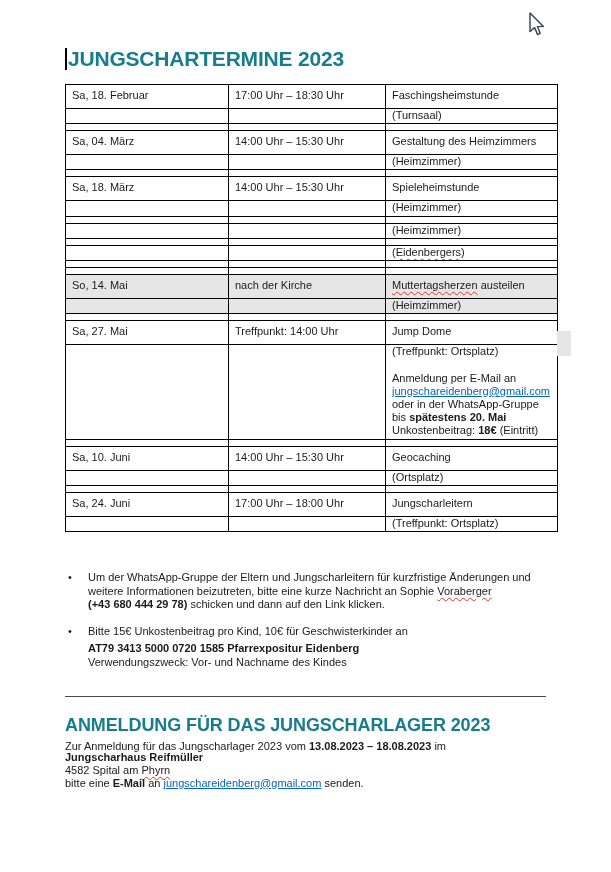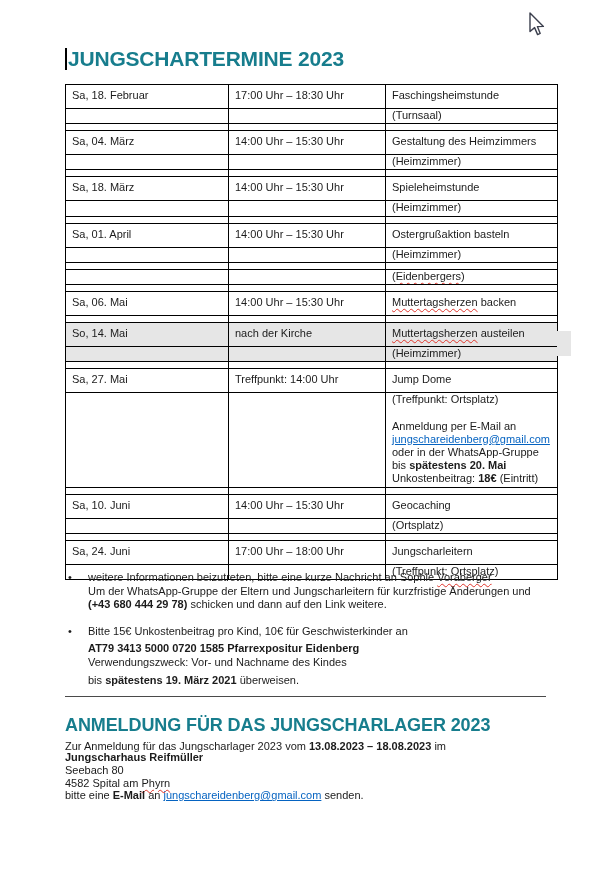--- a/index.html
+++ b/index.html
@@ -116,25 +116,20 @@
         <td></td>
         <td>
           <div class="note-line"><span>(Heimzimmer)</span></div>
         </td>
       </tr>
       <tr class="row-spacer">
         <td></td>
         <td></td>
         <td></td>
       </tr>
-      <tr class="row-main">
-        <td>Sa, 01. April</td>
-        <td>14:00 Uhr – 15:30 Uhr</td>
-        <td><span>Ostergrußaktion basteln</span></td>
-      </tr>
       <tr class="row-loc">
         <td></td>
         <td></td>
         <td>
           <div class="note-line"><span>(Heimzimmer)</span></div>
         </td>
       </tr>
       <tr class="row-spacer">
         <td></td>
         <td></td>
@@ -144,25 +139,20 @@
         <td></td>
         <td></td>
         <td>
           <div class="note-line"><span>(</span><span class="sq">Eidenbergers</span><span>)</span></div>
         </td>
       </tr>
       <tr class="row-spacer">
         <td></td>
         <td></td>
         <td></td>
-      </tr>
-      <tr class="row-main">
-        <td>Sa, 06. Mai</td>
-        <td>14:00 Uhr – 15:30 Uhr</td>
-        <td><span class="sq">Muttertagsherzen</span><span> backen</span></td>
       </tr>
       <tr class="row-spacer">
         <td></td>
         <td></td>
         <td></td>
       </tr>
       <tr class="row-main hl">
         <td>So, 14. Mai</td>
         <td>nach der Kirche</td>
         <td><span class="sq">Muttertagsherzen</span><span> austeilen</span></td>
@@ -232,41 +222,39 @@
         </td>
       </tr>
     </tbody>
 </table>
 
 <div class="hl-strip"></div>
 
 <ul class="notes" id="notes-list">
     <li>
       <span class="bullet">•</span>
+      <div class="note-line"><span>Um der WhatsApp-Gruppe der Eltern und Jungscharleitern für kurzfristige Änderungen und</span></div>
       <div class="note-line"><span>weitere Informationen beizutreten, bitte eine kurze Nachricht an Sophie </span><span class="sq">Voraberger</span></div>
-      <div class="note-line"><span>Um der WhatsApp-Gruppe der Eltern und Jungscharleitern für kurzfristige Änderungen und</span></div>
-      <div class="note-line"><span class="b">(+43 680 444 29 78)</span><span> schicken und dann auf den Link weitere.</span></div>
+      <div class="note-line"><span class="b">(+43 680 444 29 78)</span><span> schicken und dann auf den Link klicken.</span></div>
     </li>
     <li>
       <span class="bullet">•</span>
       <div class="note-line"><span>Bitte 15€ Unkostenbeitrag pro Kind, 10€ für Geschwisterkinder an</span></div>
       <div class="note-line gap"><span class="b">AT79 3413 5000 0720 1585 Pfarrexpositur Eidenberg</span></div>
       <div class="note-line"><span>Verwendungszweck: Vor- und Nachname des Kindes</span></div>
-      <div class="note-line gap"><span>bis </span><span class="b">spätestens 19. März 2021</span><span> überweisen.</span></div>
     </li>
   </ul>
 
 <div class="divider"></div>
 
 <div class="h2">ANMELDUNG FÜR DAS JUNGSCHARLAGER 2023</div>
 
 <div class="intro" id="lager-intro"><span>Zur Anmeldung für das Jungscharlager 2023 vom </span><span class="b">13.08.2023 – 18.08.2023</span><span> im</span></div>
 
 <div class="address" id="address-block">
     <div class="note-line"><span class="b">Jungscharhaus Reifmüller</span></div>
-    <div class="note-line"><span>Seebach 80</span></div>
     <div class="note-line"><span>4582 Spital am </span><span class="sq">Phyrn</span></div>
     <div class="note-line"><span>bitte eine </span><span class="b">E-Mail</span><span> an </span><a class="link" href="#">jungschareidenberg@gmail.com</a><span> senden.</span></div>
   </div>
 
 <svg class="mouse" viewBox="0 0 19 27">
   <path d="M4,2 L4,20.5 L8.6,16.6 L11.6,23.6 L14.2,22.4 L11.4,15.6 L17.4,15.4 Z" fill="#ffffff" stroke="#3b3f4d" stroke-width="1.4" stroke-linejoin="round"></path>
 </svg>
 
 </body></html>

